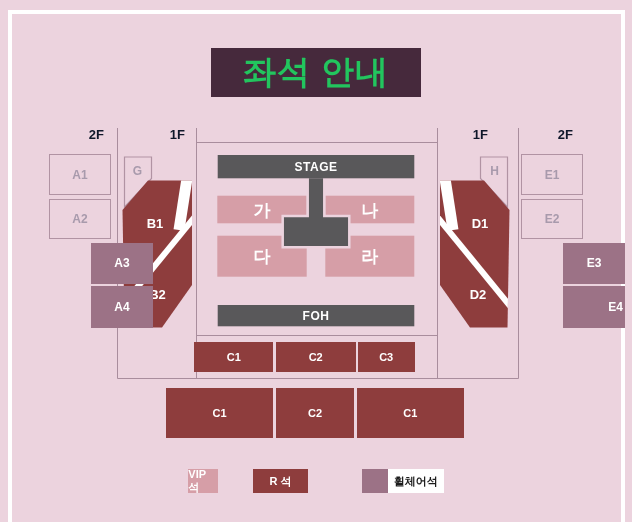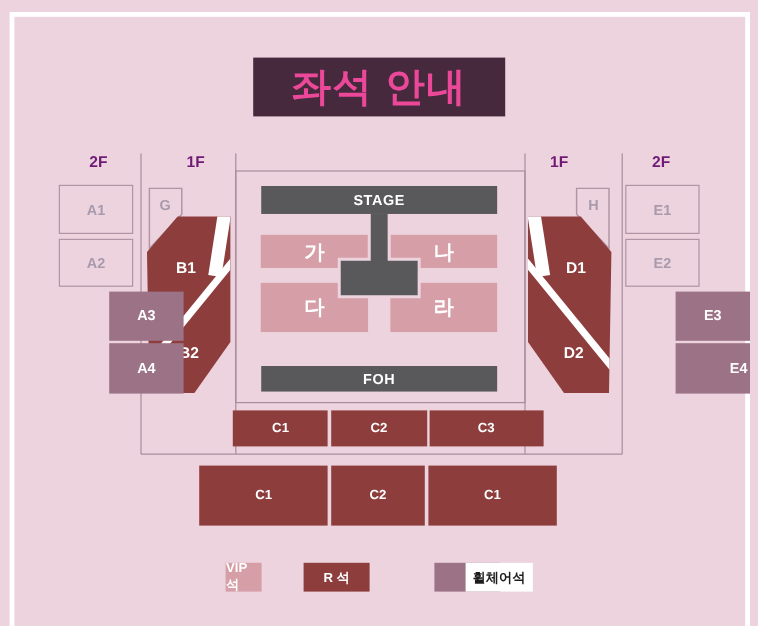--- a/index.html
+++ b/index.html
@@ -7,27 +7,27 @@
     position:relative; width:632px; height:522px; overflow:hidden;
     background:#ecd3de;
     font-family:"Liberation Sans", sans-serif;
   }
   .frame{
     position:absolute; left:8px; top:10px; right:7px; height:560px;
     border:4px solid #ffffff;
   }
   .title{
     position:absolute; left:211px; top:48px; width:210px; height:49px;
-    background:#46293c; color:#ec4899;
+    background:#46293c; color:#22c55e;
     display:flex; align-items:center; justify-content:center;
     font-size:33px; font-weight:800; letter-spacing:1px;
   }
   .floor-label{
-    position:absolute; width:44px; text-align:center;
-    font-size:13px; font-weight:bold; color:#701a75;
+    position:absolute; width:44px; text-align:right;
+    font-size:13px; font-weight:bold; color:#0f172a;
   }
   .blk{
     position:absolute; display:flex; align-items:center; justify-content:center;
     font-weight:bold; box-sizing:border-box;
   }
   .outlined{ border:1px solid #b193a3; color:#a89aac; font-size:12px; background:transparent;text-align:center;}
   .filled-s{ background:#9c7286; color:#ffffff; font-size:12px;margin-left:42px;}
   .dkred{ background:#8e3d3d; color:#ffffff; font-size:11px;}
   .pinkblk{ background:#d69ea7; color:#ffffff; font-size:11px;}
   .white-lg{ background:#ffffff; color:#1c1c1c; font-size:11px;}
@@ -120,21 +120,21 @@
   <div class="blk filled-s" style="left:49px;  top:242.5px; width:62px; height:41px;">A3</div>
   <div class="blk filled-s" style="left:49px;  top:286px;   width:62px; height:41.5px;">A4</div>
 
   <div class="blk outlined" style="left:521px; top:154px;   width:62px; height:41px;">E1</div>
   <div class="blk outlined" style="left:521px; top:199px;   width:62px; height:40px;">E2</div>
   <div class="blk filled-s" style="left:521px; top:242.5px; width:62px; height:41px;">E3</div>
   <div class="blk filled-s" style="left:521px; top:286px;   width:62px; height:41.5px;padding-left:43px;">E4</div>
 
   <div class="blk dkred" style="left:194.3px; top:342.3px; width:79px;   height:30px;">C1</div>
   <div class="blk dkred" style="left:275.7px; top:342.3px; width:80px;   height:30px;">C2</div>
-  <div class="blk dkred" style="left:357.7px; top:342.3px; width:95px; height:30px;">C3</div>
+  <div class="blk dkred" style="left:357.7px; top:342.3px; width:57px; height:30px;">C3</div>
 
   <div class="blk dkred" style="left:166px;   top:387.7px; width:107.3px; height:50px;">C1</div>
   <div class="blk dkred" style="left:275.7px; top:387.7px; width:78.6px;  height:50px;">C2</div>
   <div class="blk dkred" style="left:356.7px; top:387.7px; width:107.3px; height:50px;">C1</div>
 
   <div class="blk pinkblk" style="left:188.3px; top:469.3px; width:30px; height:23.6px;">VIP 석</div>
   <div class="blk dkred" style="left:252.7px; top:469.3px; width:55.6px; height:23.6px;">R 석</div>
   <div class="blk filled-s" style="left:320px;   top:469.3px; width:55px;   height:23.6px; font-size:11px;padding-left:20px;">S 석</div>
   <div class="blk white-lg" style="left:388px;   top:469.3px; width:55.7px; height:23.6px;">휠체어석</div>
 

